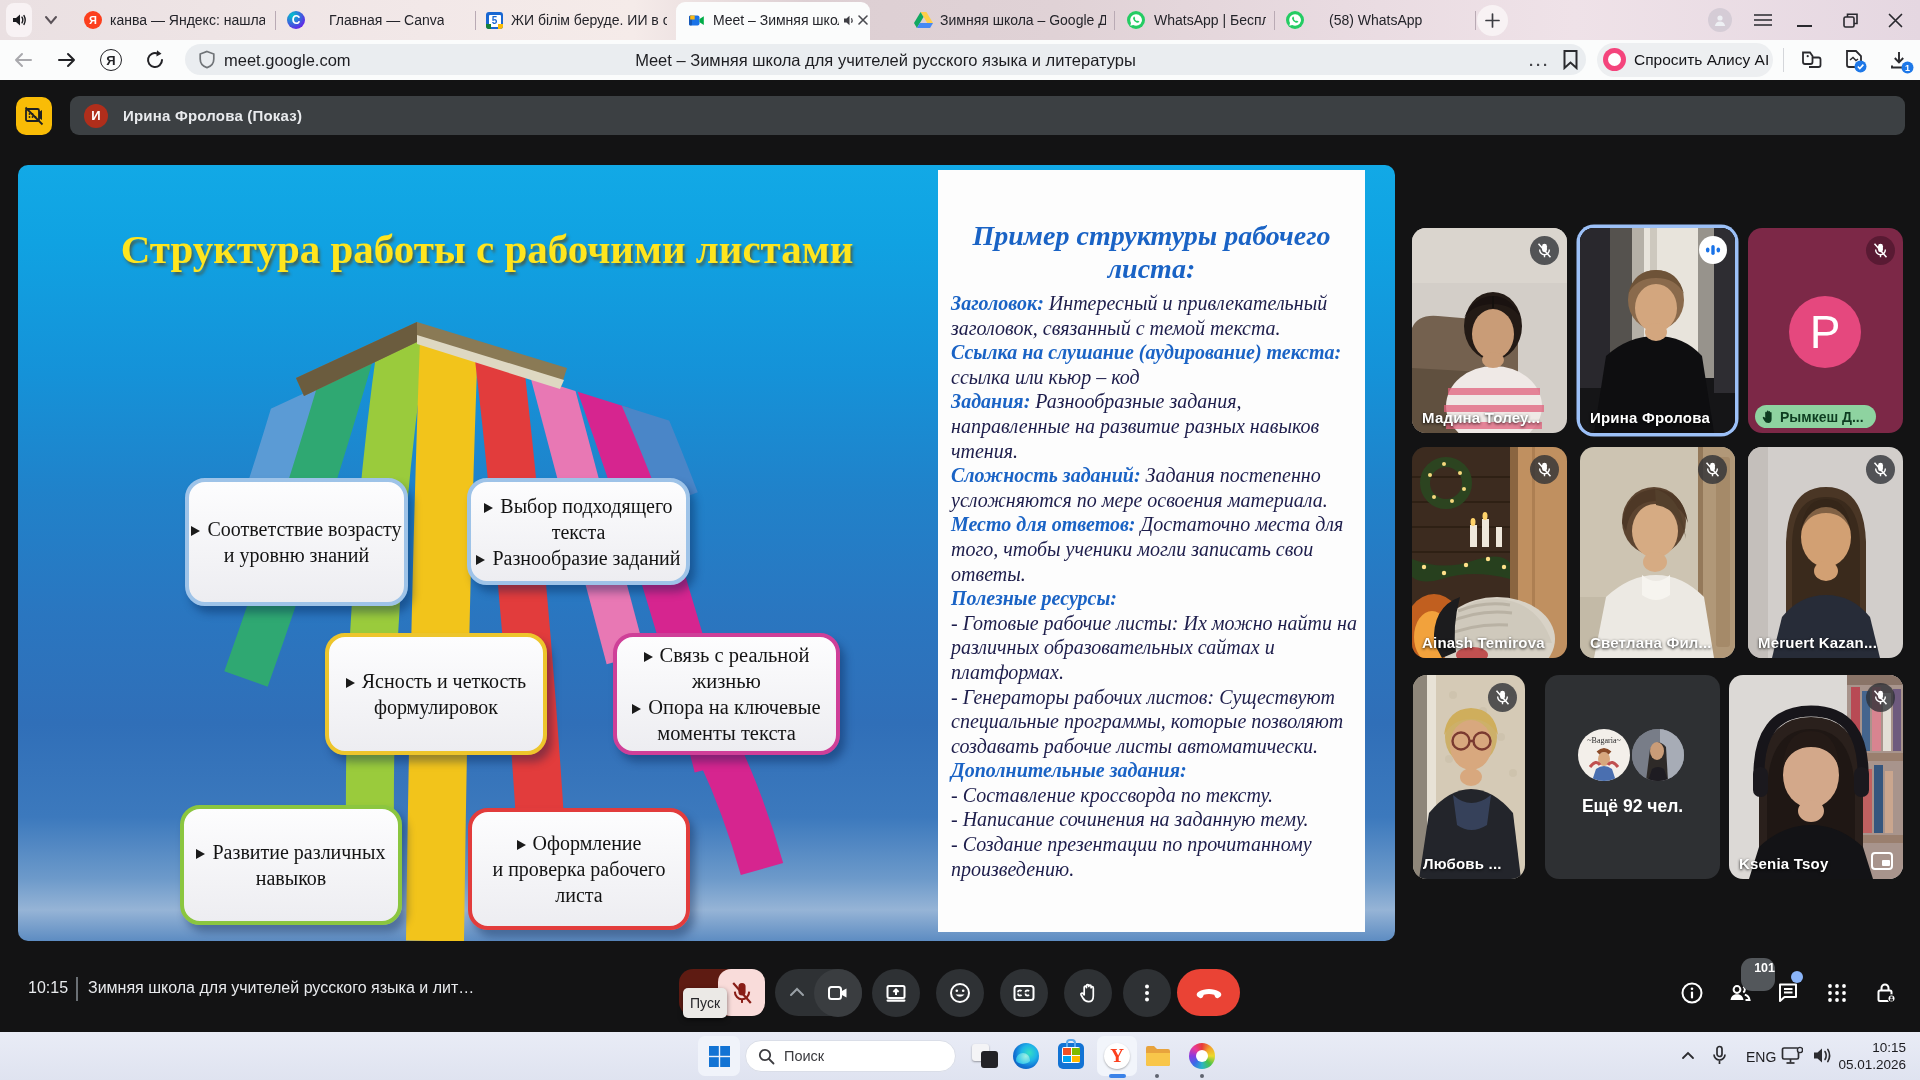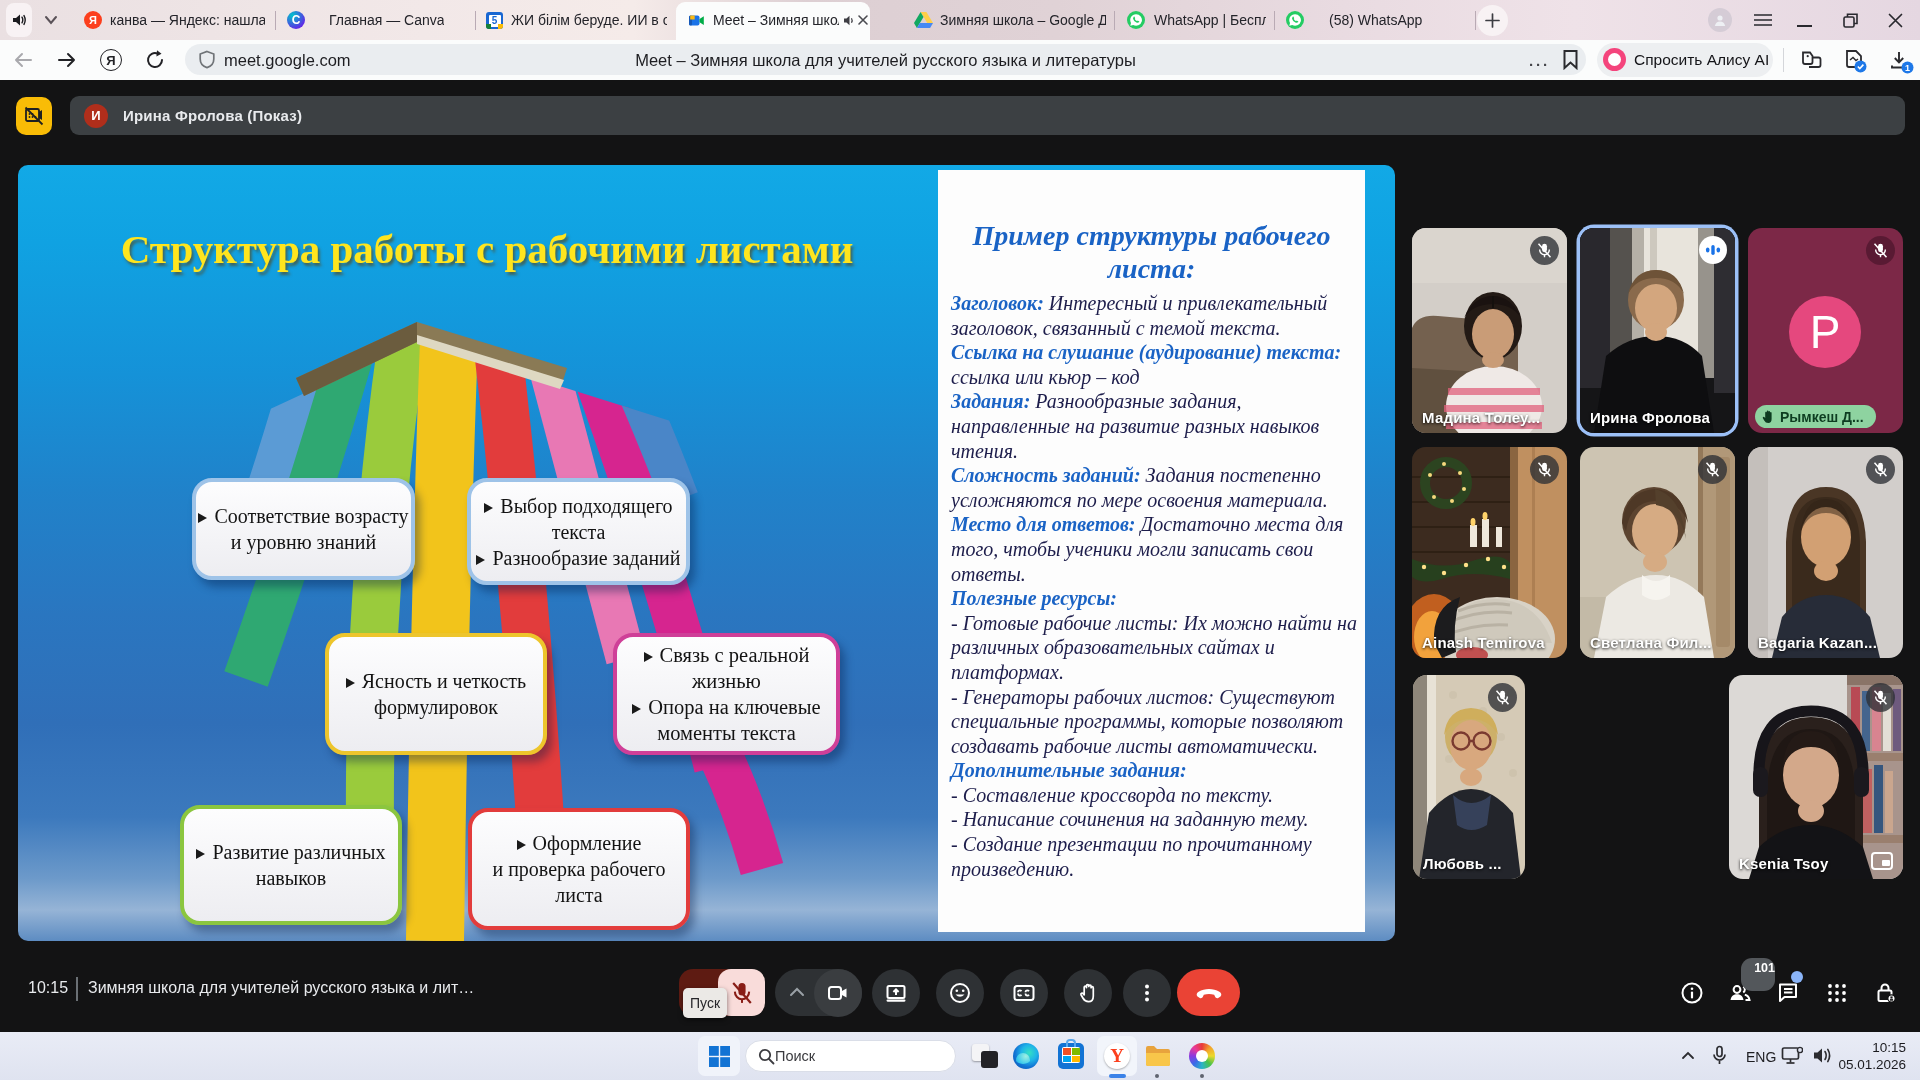--- a/index.html
+++ b/index.html
@@ -182,21 +182,21 @@
       <path d="M 551,140 Q 642,380 698,602" stroke="#d6258f" stroke-width="44" fill="none"></path>
       <path d="M 700,585 Q 726,640 744,704" stroke="#d6258f" stroke-width="44" fill="none"></path>
       <path d="M 584,148 Q 632,255 662,334" stroke="#4a86c8" stroke-width="38" fill="none"></path>
       </g>
       <path d="M 399,157 L 278,213 L 286,231 L 399,177 L 543,222 L 549,203 Z" fill="#8a7a55"></path>
       <path d="M 399,157 L 278,213 L 286,231 L 399,177 Z" fill="#6b5c3e"></path>
       <path d="M 399,170 L 546,215 L 542,224 L 399,179 Z" fill="#ded8c2"></path>
     </svg>
 
     <div class="abs" style="left:0;top:60px;width:938px;text-align:center;font-family:'Liberation Serif',serif;font-weight:bold;font-size:41px;color:#ffe51e;text-shadow:2px 3px 3px rgba(95,60,0,.6)">Структура работы с рабочими листами</div>
-    <div class="sbx" style="left:174px;top:313px;width:223px;height:102px">
+    <div class="sbx" style="left:167px;top:313px;width:223px;height:128px">
         <div><span class="tri"></span>Соответствие возрасту<br>и уровню знаний</div>
       </div>
     <div class="sbx" style="left:449px;top:313px;width:223px;height:107px">
         <div><span class="tri"></span>Выбор подходящего<br>текста<br><span class="tri"></span>Разнообразие заданий</div>
       </div>
     <div class="sbx" style="left:307px;top:468px;width:222px;height:122px;border-color:#edc52c">
         <div><span class="tri"></span>Ясность и четкость<br>формулировок</div>
       </div>
     <div class="sbx" style="left:595px;top:468px;width:227px;height:122px;border-color:#cf3f98;font-size:20.5px;line-height:26px">
         <div><span class="tri"></span>Связь с реальной<br>жизнью<br><span class="tri"></span>Опора на ключевые<br>моменты текста</div>
@@ -368,21 +368,21 @@
     <svg width="155" height="211" viewBox="0 0 155 211">
         <rect width="155" height="211" fill="#d2cecb"></rect>
         <rect x="0" y="0" width="20" height="211" fill="#c4bfbb"></rect>
         <path d="M38 211 L38 95 Q40 40 78 40 Q116 40 118 95 L118 211 Z" fill="#4a3625"></path>
         <path d="M44 211 L44 100 Q44 50 78 50 Q112 50 112 100 L112 211 Z" fill="#3a2a1c"></path>
         <ellipse cx="78" cy="90" rx="25" ry="30" fill="#d2a073"></ellipse>
         <path d="M53 84 Q56 52 78 52 Q100 52 103 84 Q96 66 78 66 Q60 66 53 84 Z" fill="#302216" opacity=".5"></path>
         <path d="M24 211 L34 170 Q52 148 78 148 Q104 148 122 170 L132 211 Z" fill="#272c38"></path>
         <ellipse cx="78" cy="124" rx="12" ry="10" fill="#d2a073"></ellipse>
       </svg>
-    <div class="nm">Bagaria Kazan...</div>
+    <div class="nm">Meruert Kazan...</div>
     <div class="micb">
         <svg width="15" height="15" viewBox="0 0 16 16">
           <rect x="5.4" y="0.8" width="5.2" height="9" rx="2.6" fill="#fff"></rect>
           <path d="M2.8 7 a5.2 5.5 0 0 0 10.4 0" fill="none" stroke="#fff" stroke-width="1.5"></path>
           <line x1="8" y1="12.8" x2="8" y2="15.2" stroke="#fff" stroke-width="1.5"></line>
           <line x1="1.6" y1="0.8" x2="14.4" y2="15.2" stroke="#fff" stroke-width="1.6"></line>
         </svg>
       </div>
   </div>
 
@@ -416,20 +416,37 @@
     <div class="micb">
         <svg width="15" height="15" viewBox="0 0 16 16">
           <rect x="5.4" y="0.8" width="5.2" height="9" rx="2.6" fill="#fff"></rect>
           <path d="M2.8 7 a5.2 5.5 0 0 0 10.4 0" fill="none" stroke="#fff" stroke-width="1.5"></path>
           <line x1="8" y1="12.8" x2="8" y2="15.2" stroke="#fff" stroke-width="1.5"></line>
           <line x1="1.6" y1="0.8" x2="14.4" y2="15.2" stroke="#fff" stroke-width="1.6"></line>
         </svg>
       </div>
   </div>
 
+  <div class="t" style="left:1545px;top:595px;width:175px;height:204px;background:#2e3033">
+    <div class="abs" style="left:33px;top:54px;width:52px;height:52px;border-radius:50%;background:#f3efea;overflow:hidden"><svg width="52" height="52" viewBox="0 0 52 52">
+          <text x="26" y="14" font-size="8" text-anchor="middle" fill="#2a2a2a" font-family="Liberation Serif">~Bagaria~</text>
+          <ellipse cx="26" cy="30" rx="6" ry="7" fill="#d8a87e"></ellipse>
+          <path d="M14 52 L18 40 Q26 34 34 40 L38 52 Z" fill="#4a6fb0"></path>
+          <path d="M12 38 Q18 30 22 36 M40 38 Q34 30 30 36" stroke="#c05050" stroke-width="3" fill="none"></path>
+          <path d="M20 24 Q26 18 32 24" stroke="#8a4a28" stroke-width="4" fill="none"></path>
+        </svg></div>
+    <div class="abs" style="left:87px;top:54px;width:52px;height:52px;border-radius:50%;background:#7b7f88;overflow:hidden"><svg width="52" height="52" viewBox="0 0 52 52">
+          <rect width="52" height="52" fill="#787d88"></rect>
+          <rect x="28" width="24" height="52" fill="#a7acb6"></rect>
+          <path d="M18 20 Q26 8 34 18 L36 52 L14 52 Z" fill="#2e2a28"></path>
+          <ellipse cx="25" cy="22" rx="7" ry="9" fill="#c99c78"></ellipse>
+          <path d="M16 52 L20 40 Q26 36 32 40 L36 52 Z" fill="#1e1c22"></path>
+        </svg></div>
+    <div class="abs" style="left:0;top:121px;width:175px;text-align:center;color:#fff;font-size:17.5px;font-weight:bold">Ещё 92 чел.</div>
+  </div>
 
   <div class="t" style="left:1729px;top:595px;width:174px;height:204px">
     <svg width="174" height="204" viewBox="0 0 174 204">
         <rect width="174" height="204" fill="#dcd9d6"></rect>
         <rect x="118" width="56" height="204" fill="#a8948c"></rect>
         <rect x="118" y="0" width="56" height="10" fill="#8a7468"></rect>
         <rect x="118" y="78" width="56" height="8" fill="#9a7f6e"></rect>
         <rect x="118" y="160" width="56" height="8" fill="#9a7f6e"></rect>
         <g>
           <rect x="122" y="12" width="9" height="64" fill="#b84a54"></rect>
@@ -574,21 +591,21 @@
         <rect x="11.2" y="0" width="9.8" height="9.8"></rect>
         <rect x="0" y="11.2" width="9.8" height="9.8"></rect>
         <rect x="11.2" y="11.2" width="9.8" height="9.8"></rect>
       </g>
     </svg>
   <div class="abs" style="left:745px;top:8px;width:211px;height:32px;border-radius:16px;background:#fff;border:1px solid #dadee8;display:flex;align-items:center">
     <svg style="margin-left:12px" width="17" height="17" viewBox="0 0 17 17">
         <circle cx="7" cy="7" r="5.2" fill="none" stroke="#3c3c40" stroke-width="1.8"></circle>
         <line x1="11" y1="11" x2="15.5" y2="15.5" stroke="#3c3c40" stroke-width="1.8" stroke-linecap="round"></line>
       </svg>
-    <span style="font-size:14.5px;color:#3a3a3e">Поиск</span>
+    <span style="margin-left:9px;font-size:14.5px;color:#3a3a3e">Поиск</span>
   </div>
   <div class="abs" style="left:972px;top:12px;width:17px;height:17px;border-radius:3px;background:#f4f4f6;box-shadow:0 1px 2px rgba(0,0,0,.35)"></div>
   <div class="abs" style="left:981px;top:19px;width:17px;height:17px;border-radius:3px;background:#222226"></div>
   <div class="abs" style="left:1013px;top:11px;width:26px;height:26px;border-radius:50%;background:radial-gradient(circle at 62% 38%,#35e0c2 0%,#1fb4e8 34%,#1273d4 62%,#0b50a8 100%)">
       <div style="position:absolute;left:3px;top:10px;width:14px;height:11px;border-radius:50% 50% 50% 50%/65% 65% 35% 35%;background:radial-gradient(circle at 70% 30%,#9ff0e2,#35c8ec 70%,#1e90dc)"></div>
     </div>
   <div class="abs" style="left:1058px;top:11px;width:26px;height:26px;border-radius:5px;background:#1273d4">
       <div style="position:absolute;left:8px;top:-4px;width:10px;height:8px;border:2px solid #5aa8ec;border-bottom:none;border-radius:4px 4px 0 0"></div>
       <div style="position:absolute;left:4px;top:4px;width:18px;height:16px;background:#fff;border-radius:2px;display:grid;grid-template-columns:8px 8px;grid-gap:1px;padding:1px">
         <div style="background:#f25022"></div>

